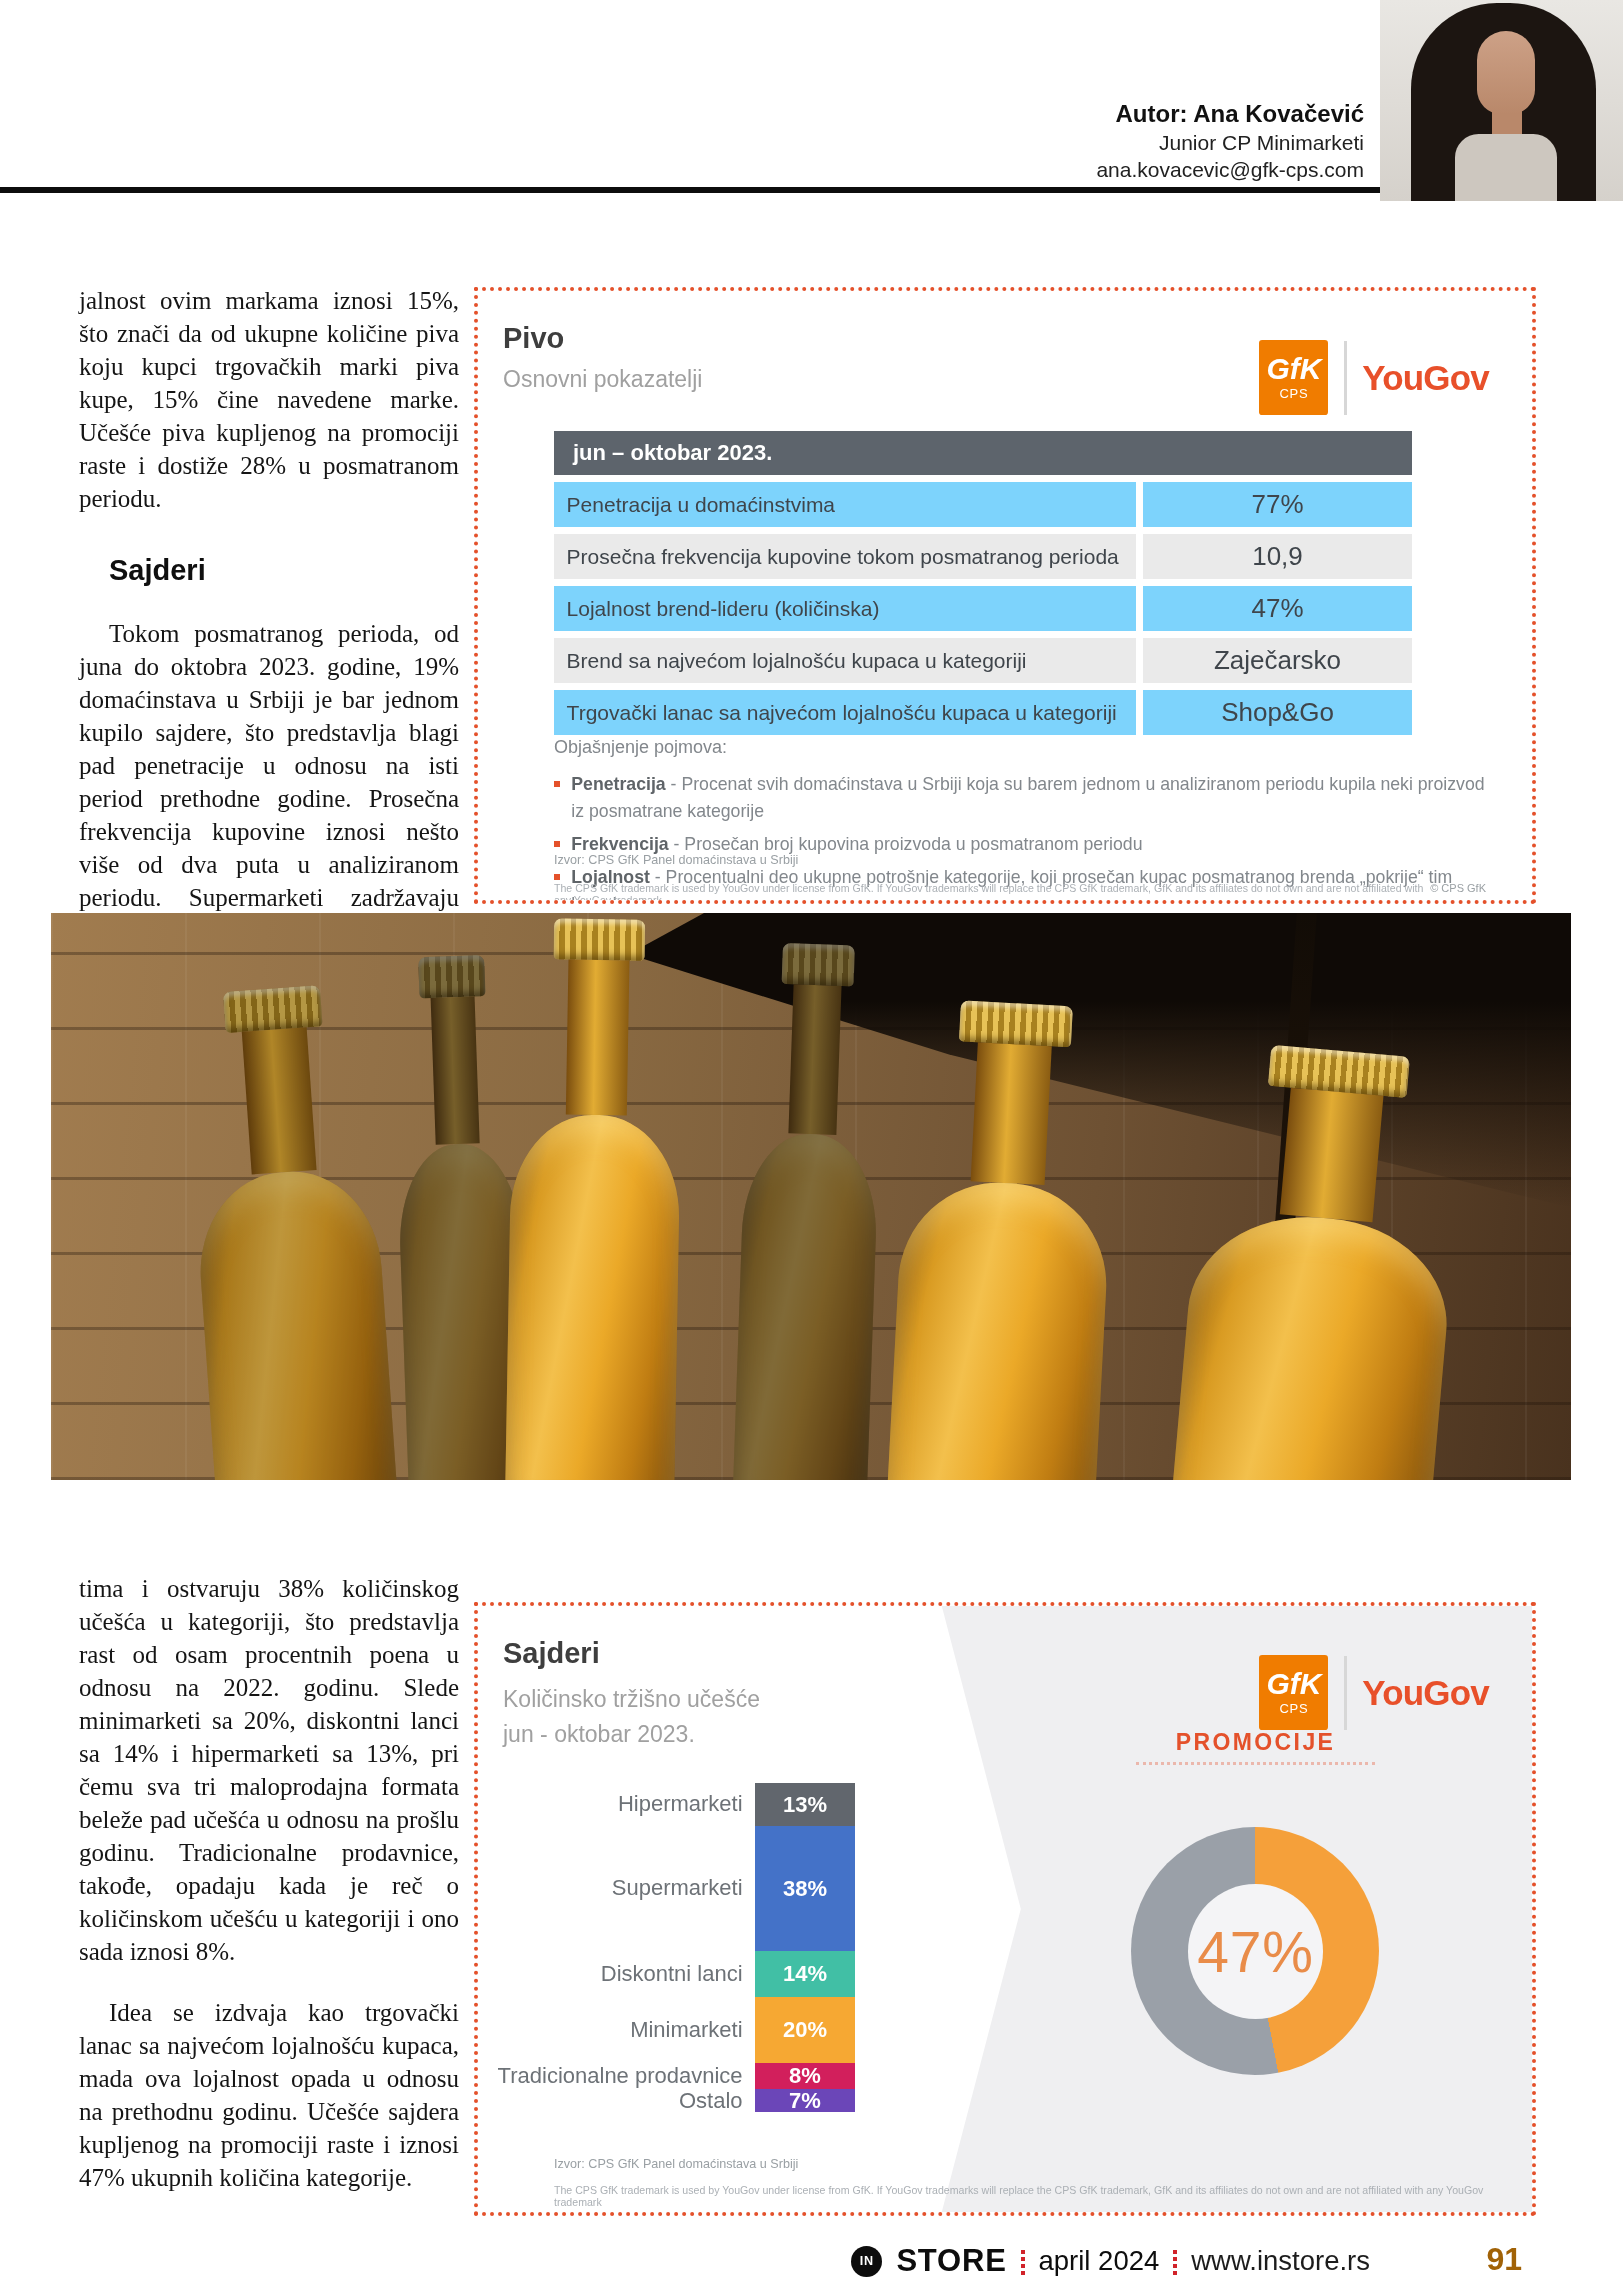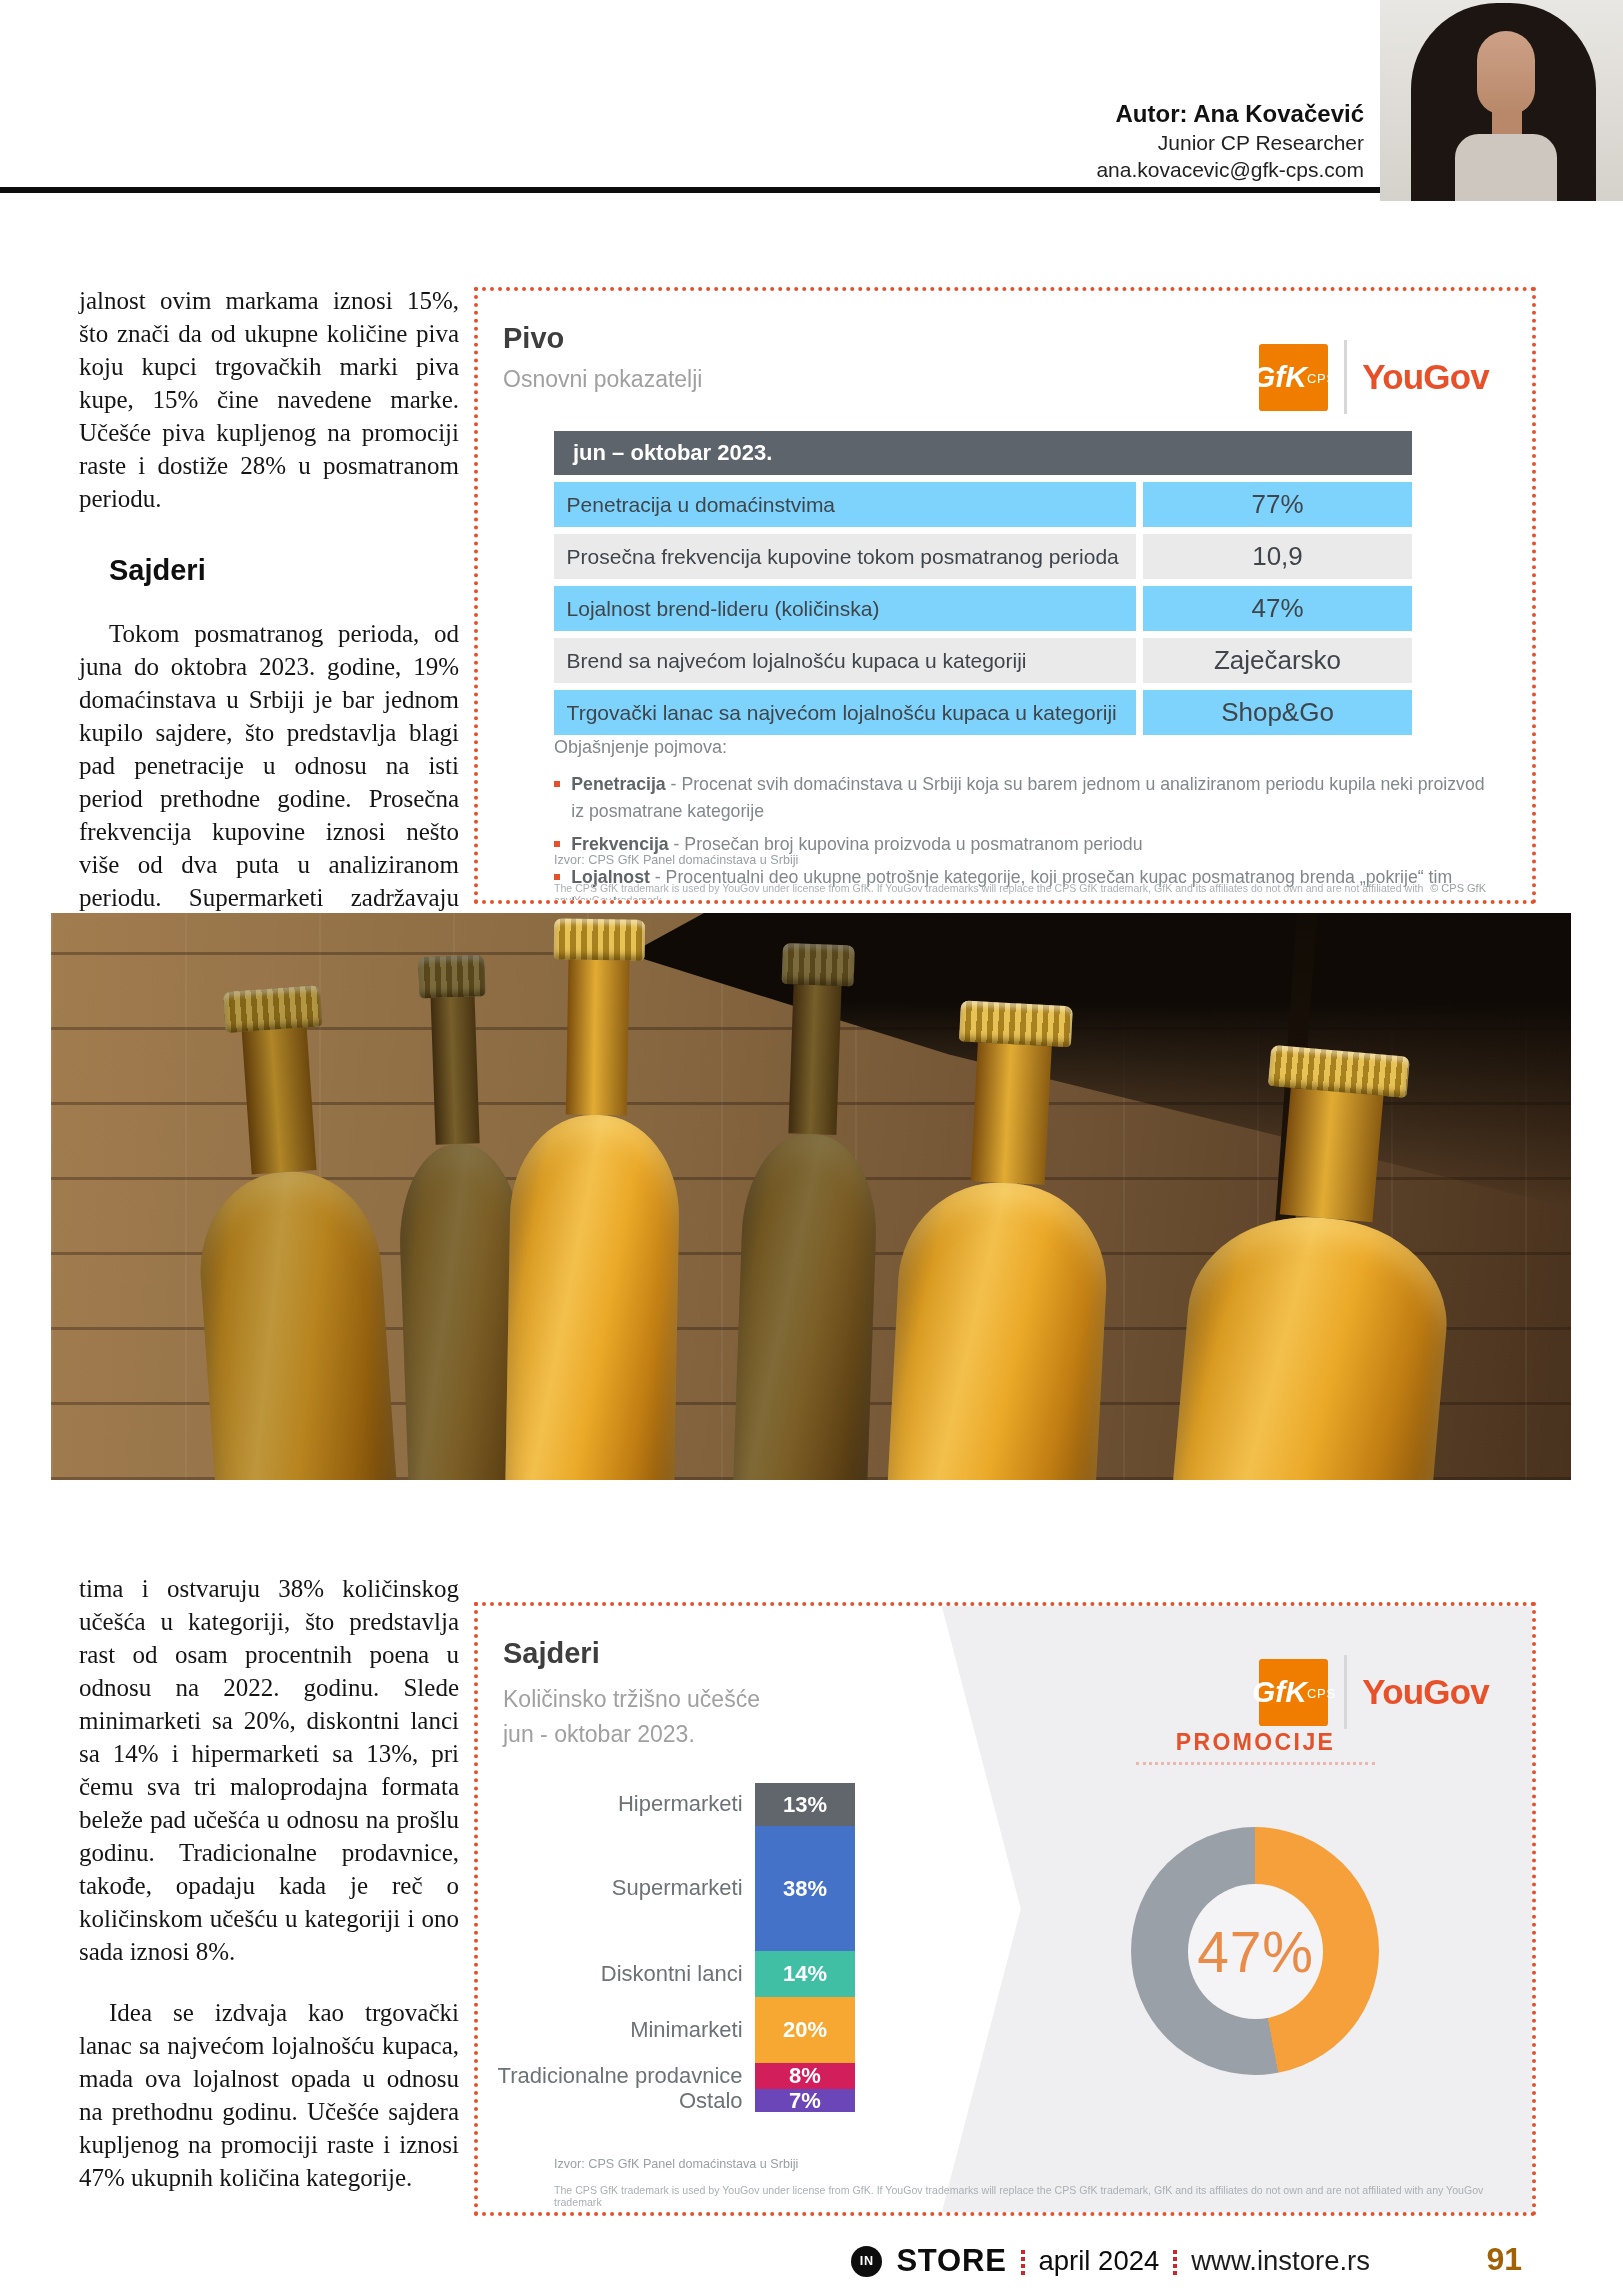--- a/index.html
+++ b/index.html
@@ -26,21 +26,21 @@
   .para.indent{text-indent:30px;margin-top:28px}
   .section-heading{font-family:"Liberation Sans",sans-serif;font-weight:bold;font-size:29px;color:#0f0f0f;margin:36px 0 0 30px}
 
   
   .chart-box{position:absolute;left:474px;width:1062px;background:#fff;border:4.7px dotted #e4512b;overflow:hidden}
   #box1{top:287px;height:617px}
   #box2{top:1602px;height:614px}
   .box-title{position:absolute;left:25px;top:31px;font-size:29px;font-weight:bold;color:#3e3e3e}
   .box-subtitle{position:absolute;left:25px;font-size:23px;color:#a0a0a0}
   .logos{position:absolute;right:43px;top:49px;display:flex;align-items:center;gap:15.7px}
-  .gfk-badge{width:69px;height:67px;background:#f07c00;border-radius:3.1px;display:flex;flex-direction:row;align-items:center;justify-content:center;color:#fff}
+  .gfk-badge{width:69px;height:75px;background:#f07c00;border-radius:3.1px;display:flex;flex-direction:column;align-items:center;justify-content:center;color:#fff}
   .gfk-text{font-size:30px;font-weight:bold;font-style:italic;line-height:1}
   .gfk-sub{font-size:13px;margin-top:2px;letter-spacing:0.8px}
   .logo-divider{width:2.4px;height:74px;background:#d7d7d7}
   .yougov-text{font-size:35px;font-weight:bold;color:#e8502a;letter-spacing:-0.8px}
 
   
   .kpi-table{position:absolute;left:76px;top:140px;width:858px}
   .kpi-header{height:44px;line-height:44px;background:#5d646c;color:#fff;font-weight:bold;font-size:22px;padding-left:19px}
   .kpi-rows{margin-top:7px}
   .kpi-row{display:flex;gap:7px;margin-bottom:7px;height:45px}
@@ -108,21 +108,21 @@
   .footer-site{font-size:27.5px;color:#1c1c1c}
   .page-number{position:absolute;right:101px;top:2241px;font-size:32px;font-weight:bold;color:#a16207}
 </style>
 </head>
 <body>
 
 <div id="page">
 
   <div class="author-block">
     <div class="author-name">Autor: Ana Kovačević</div>
-    <div class="author-role">Junior CP Researcher</div>
+    <div class="author-role">Junior CP Minimarketi</div>
     <div class="author-email">ana.kovacevic@gfk-cps.com</div>
   </div>
   <div class="top-rule"></div>
   <div class="author-photo">
     <div class="ap-hair"></div>
     <div class="ap-neck"></div>
     <div class="ap-face"></div>
     <div class="ap-torso"></div>
   </div>
 

